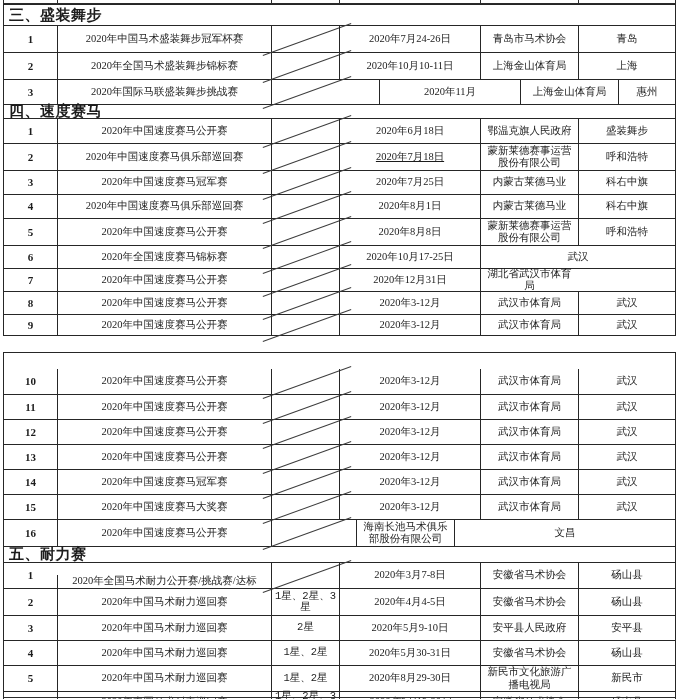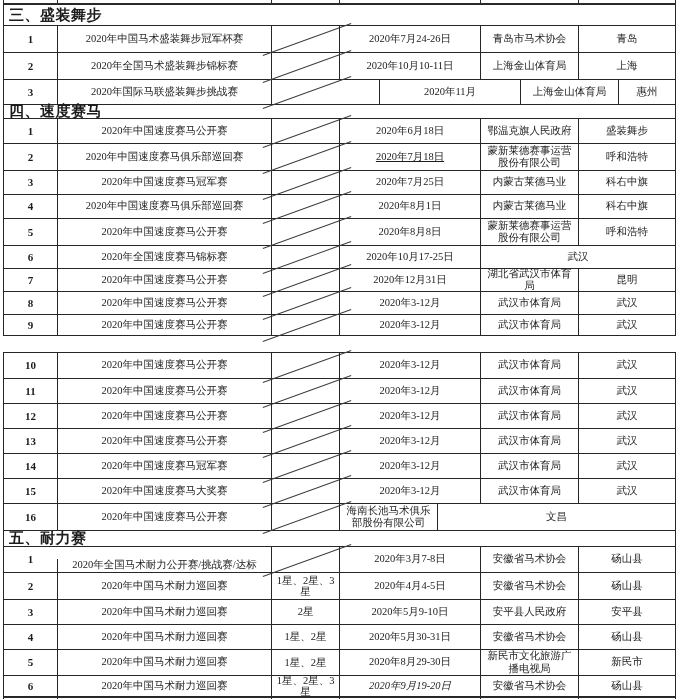--- a/index.html
+++ b/index.html
@@ -17,21 +17,21 @@
   #flowB{position:absolute;left:3px;top:352px;width:673px;}
   .tbl{border:1px solid #262626;box-sizing:border-box;background:#fff;}
   .tbl > *:not(:first-child){border-top:1px solid #262626;}
   .band{display:flex;align-items:center;box-sizing:border-box;
     padding-left:5px;font-weight:bold;font-size:15px;letter-spacing:.5px;}
   .row{display:flex;box-sizing:border-box;align-items:stretch;}
   .cell{box-sizing:border-box;display:flex;align-items:center;justify-content:center;
     text-align:center;font-size:10.5px;line-height:1.15;position:relative;padding:0 2px;}
   .cell:not(:first-child){border-left:1px solid #262626;}
   .c0{font-weight:bold;font-size:11px;}
-  .c2{line-height:1.05;padding:0 1px;}
+  .c2{line-height:1.05;padding:0 1px;font-family:Liberation Mono, monospace;}
   .c5{flex:1;}
   .slash{position:absolute;left:-12px;right:-15px;top:50%;height:1px;
     background:#3d3d3d;transform:rotate(-20deg);transform-origin:50% 50%;}
 </style>
 </head>
 <body>
 
 <div id="page">
   <div id="sliver-top" class="sliver">
       <div class="tick" style="left: 53px;"></div>
@@ -138,21 +138,20 @@
           <div class="cell c5">武汉</div>
         </div>
         <div class="row" style="height: 23px;">
           <div class="cell c0" style="width: 53px;">7</div>
           <div class="cell c1" style="width: 214px;">2020年中国速度赛马公开赛</div>
           <div class="cell c2" style="width: 68px;">
             <div class="slash"></div>
           </div>
           <div class="cell c3" style="width: 141px;">2020年12月31日</div>
           <div class="cell c4" style="width: 98px;">湖北省武汉市体育局</div>
-          <div class="cell c5">昆明</div>
         </div>
         <div class="row" style="height: 23px;">
           <div class="cell c0" style="width: 53px;">8</div>
           <div class="cell c1" style="width: 214px;">2020年中国速度赛马公开赛</div>
           <div class="cell c2" style="width: 68px;">
             <div class="slash"></div>
           </div>
           <div class="cell c3" style="width: 141px;">2020年3-12月</div>
           <div class="cell c4" style="width: 98px;">武汉市体育局</div>
           <div class="cell c5">武汉</div>
@@ -164,21 +163,21 @@
             <div class="slash"></div>
           </div>
           <div class="cell c3" style="width: 141px;">2020年3-12月</div>
           <div class="cell c4" style="width: 98px;">武汉市体育局</div>
           <div class="cell c5">武汉</div>
         </div>
       </div>
     </div>
   <div id="flowB">
       <div class="tbl">
-        <div class="row" style="height: 25px;">
+        <div class="row" style="height: 25px; margin-top: 16px;">
           <div class="cell c0" style="width: 53px;">10</div>
           <div class="cell c1" style="width: 214px;">2020年中国速度赛马公开赛</div>
           <div class="cell c2" style="width: 68px;">
             <div class="slash"></div>
           </div>
           <div class="cell c3" style="width: 141px;">2020年3-12月</div>
           <div class="cell c4" style="width: 98px;">武汉市体育局</div>
           <div class="cell c5">武汉</div>
         </div>
         <div class="row" style="height: 25px;">
@@ -230,21 +229,21 @@
           <div class="cell c3" style="width: 141px;">2020年3-12月</div>
           <div class="cell c4" style="width: 98px;">武汉市体育局</div>
           <div class="cell c5">武汉</div>
         </div>
         <div class="row" style="height: 27px;">
           <div class="cell c0" style="width: 53px;">16</div>
           <div class="cell c1" style="width: 214px;">2020年中国速度赛马公开赛</div>
           <div class="cell c2" style="width: 68px;">
             <div class="slash"></div>
           </div>
-          <div class="cell c4" style="width: 98px;">海南长池马术俱乐部股份有限公司</div>
+          <div class="cell c4" style="width: 98px; margin-left: 17px;">海南长池马术俱乐部股份有限公司</div>
           <div class="cell c5">文昌</div>
         </div>
         <div class="band" style="height: 16px;">
           <span>五、耐力赛</span>
         </div>
         <div class="row" style="height: 26px;">
           <div class="cell c0" style="width: 53px;">1</div>
           <div class="cell c1" style="width: 214px; margin-top: 12px;">2020年全国马术耐力公开赛/挑战赛/达标</div>
           <div class="cell c2" style="width: 68px;">
             <div class="slash"></div>

